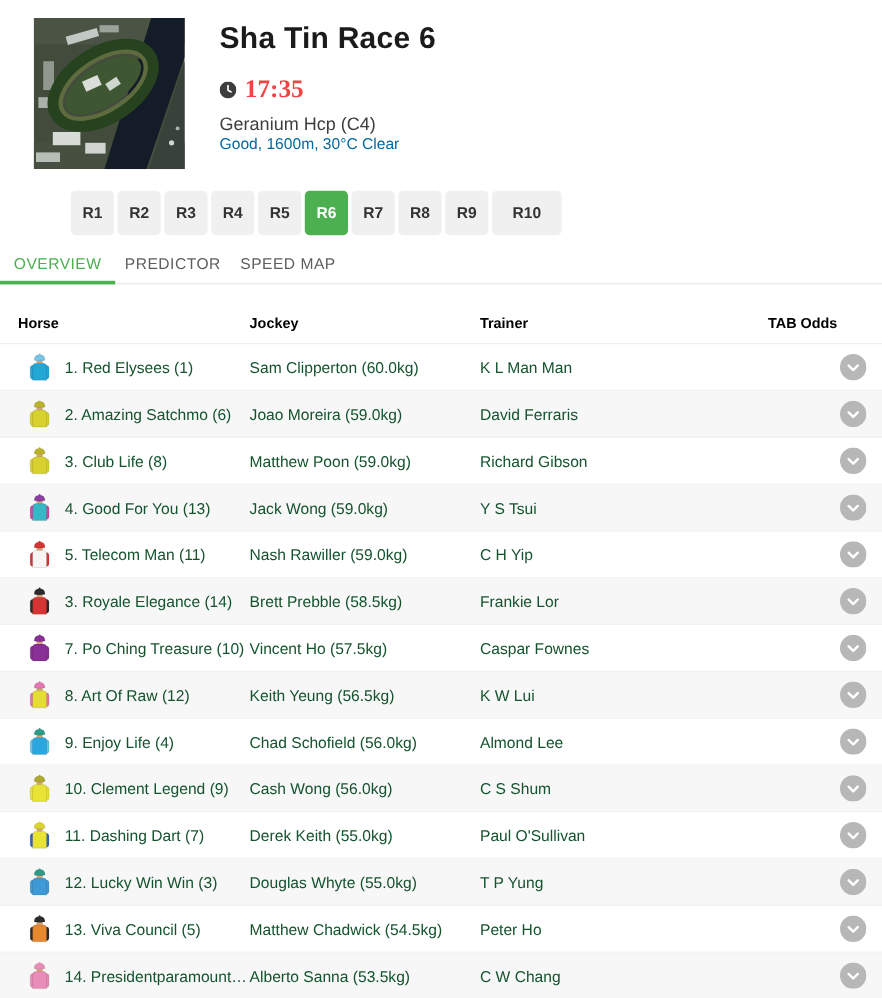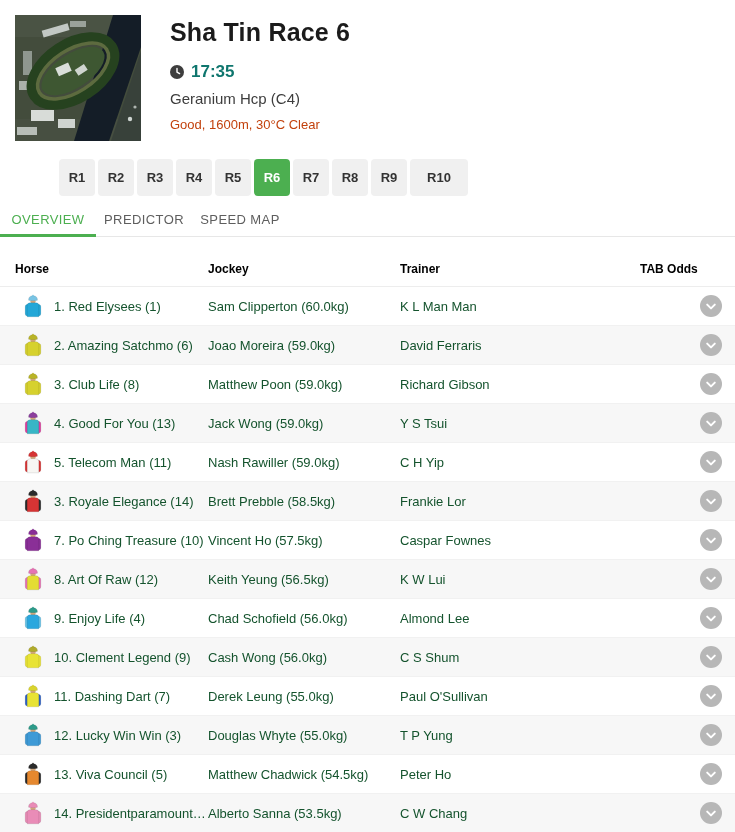--- a/index.html
+++ b/index.html
@@ -1,30 +1,30 @@
 <!DOCTYPE html>
 <html><head>
 <meta charset="utf-8">
 <style>
   html,body{margin:0;padding:0;}
   body{background:#f5f5f5;font-family:"Liberation Sans",sans-serif;-webkit-font-smoothing:antialiased;}
   .page{width:735px;height:832px;background:#ffffff;overflow:hidden;position:relative;}
 
   
-  .header{display:flex;padding:15px 15px 0 15px;}
+  .header{display:flex;padding:15px 15px 0 28px;}
   .track-img{width:126px;height:126px;flex:none;overflow:hidden;}
   .track-img svg{display:block;width:100%;height:100%;}
   .header-info{margin-left:29px;padding-top:2px;}
   .page-title{margin:0;font-size:25px;line-height:30px;font-weight:700;color:#1b1b1b;letter-spacing:.2px;}
   .time-row{display:flex;align-items:center;margin-top:15px;}
   .clock{width:14px;height:14px;margin-right:7px;display:inline-flex;}
   .clock svg{width:14px;height:14px;}
-  .time{color:#0f766e;font-size:17px;font-weight:700;}
+  .time{color:#ef4444;font-size:21px;font-weight:700;font-family:Liberation Serif, serif;}
   .race-name{margin-top:8px;font-size:15px;color:#3d3d3d;}
-  .conditions{margin-top:10px;font-size:13px;color:#c2410c;}
+  .conditions{font-size:13px;color:#0369a1;}
 
   
   .race-tabs{display:flex;gap:3px;margin:18px 0 0 15px;padding-left:44px;}
   .race-tab{width:36px;height:37px;border:none;border-radius:4px;background:#f0f0f0;color:#333;
     font-weight:700;font-size:13px;font-family:inherit;display:flex;align-items:center;justify-content:center;cursor:pointer;padding:0;}
   .race-tab.wide{width:58px;}
   .race-tab.active{background:#4caf50;color:#fff;}
 
   
   .view-tabs{display:flex;margin-top:7px;border-bottom:1px solid #e7e7e7;}
@@ -382,21 +382,21 @@
           <rect class="c-arm" x="2.6" y="13" width="6" height="14" rx="3" stroke="rgba(0,0,0,0.18)" stroke-width="0.6" fill="#2f62c4"></rect>
           <rect class="c-arm" x="15.4" y="13" width="6" height="14" rx="3" stroke="rgba(0,0,0,0.18)" stroke-width="0.6" fill="#2f62c4"></rect>
           <ellipse cx="12" cy="9.6" rx="3.2" ry="2.4" fill="#d4a97e"></ellipse>
           <path class="c-body" d="M5 14.5 Q5 11 8.5 11 L15.5 11 Q19 11 19 14.5 L19 28 L5 28 Z" stroke="rgba(0,0,0,0.18)" stroke-width="0.6" fill="#e8e335"></path>
           <path class="c-cap" d="M6.6 8 Q6.6 2.6 12 2.6 Q17.4 2.6 17.4 8 Q12 9.6 6.6 8 Z" stroke="rgba(0,0,0,0.18)" stroke-width="0.6" fill="#d9d42e"></path>
           <circle class="c-cap" cx="12" cy="2.4" r="1" fill="#d9d42e"></circle>
         </svg>
       </span>
       <span class="horse-name">11. Dashing Dart (7)</span>
     </div>
-    <div class="cell jockey">Derek Leung (55.0kg)</div>
+    <div class="cell jockey">Derek Keith (55.0kg)</div>
     <div class="cell trainer">Paul O'Sullivan</div>
     <div class="cell odds-cell">
       <span class="chevron">
         <svg viewBox="0 0 22 22" aria-hidden="true">
           <circle cx="11" cy="11" r="11" fill="#b7b7b7"></circle>
           <path d="M7.2 9.6 L11 13.4 L14.8 9.6" stroke="#ffffff" stroke-width="2" fill="none" stroke-linecap="round" stroke-linejoin="round"></path>
         </svg>
       </span>
     </div>
   </div>

